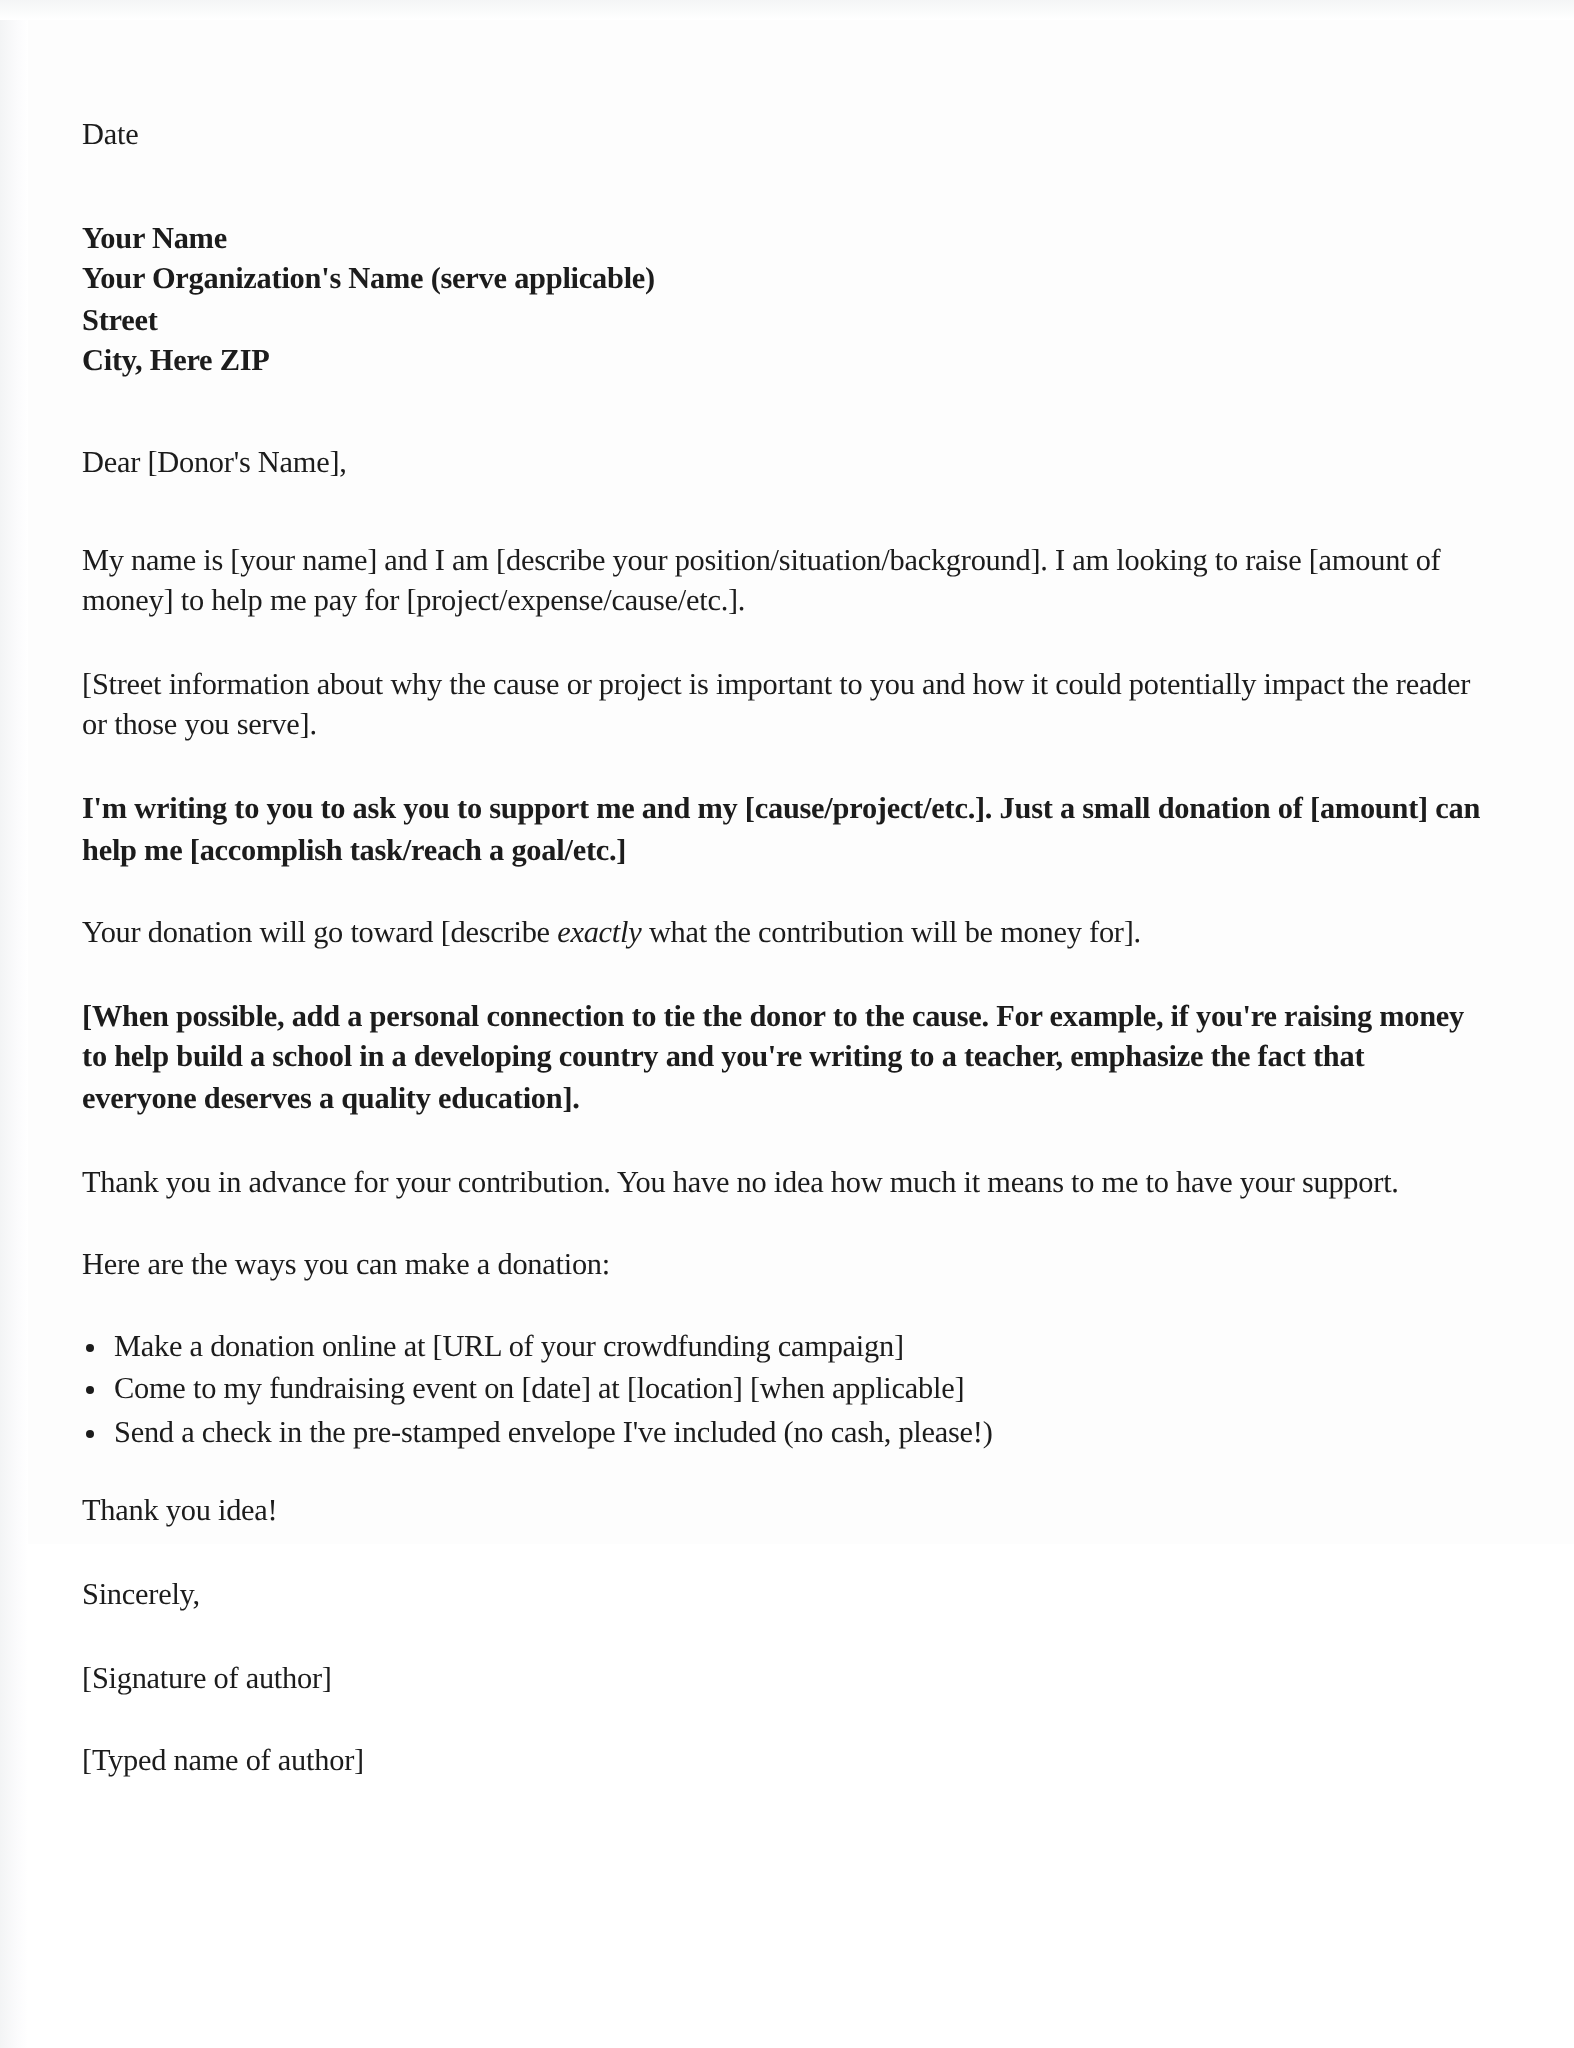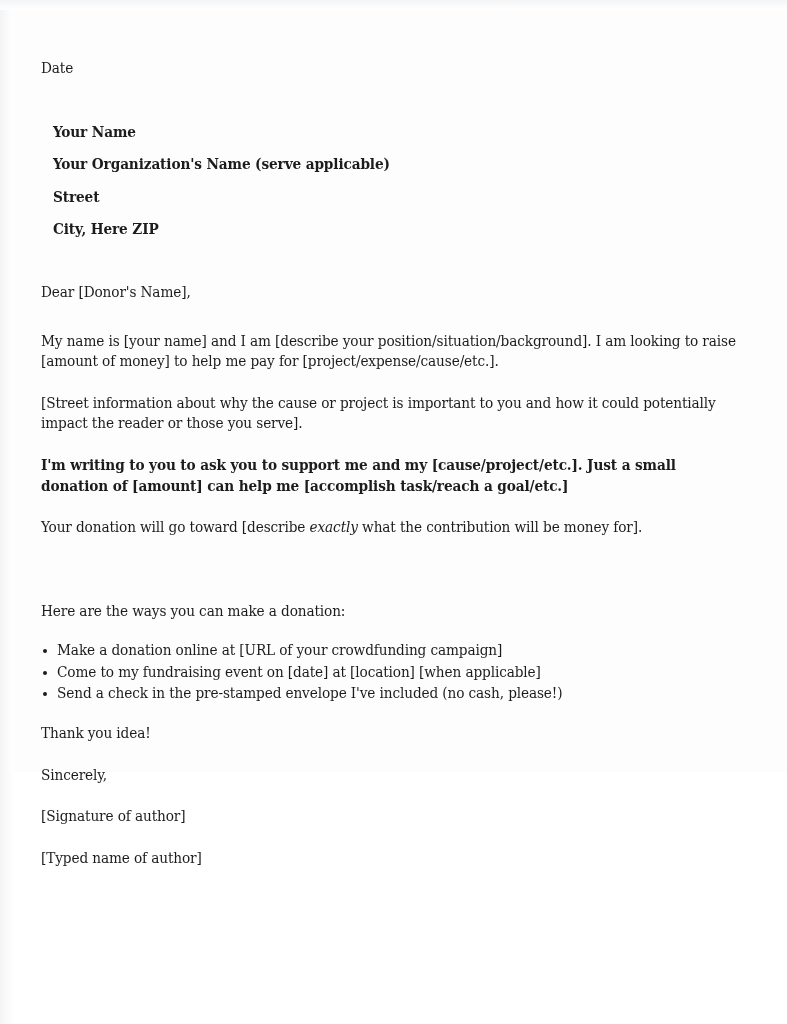--- a/index.html
+++ b/index.html
@@ -14,20 +14,21 @@
     font-family: "DejaVu Serif", "Liberation Serif", serif;
     color: #1c1c1c;
   }
 
   .page {
     position: relative;
     width: 787px;
     height: 772px;
     background: #fdfdfd;
     box-sizing: border-box;
+    font-family: Liberation Serif, serif;
   }
 
   
   .scan-edge-left {
     position: absolute;
     left: 0; top: 0;
     width: 14px; height: 1024px;
     background: linear-gradient(to right, #f3f4f5 0%, #fbfbfc 60%, #ffffff 100%);
     pointer-events: none;
   }
@@ -59,21 +60,21 @@
   }
 
   
   .gap-date       { height: 31px; }
   .gap-address    { height: 30px; }
   .gap-salutation { height: 28px; }
   .gap-para       { height: 21px; }
   .gap-list       { height: 19px; }
   .gap-sign       { height: 21px; }
 
-  .addr-line { margin: 12px; }
+  .addr-line { margin: 0; }
 
   .bold {
     font-weight: 700;
   }
   .bold .para, .para.bold {
     font-weight: 700;
   }
 
   em.exact {
     font-style: italic;
@@ -138,23 +139,25 @@
     <div class="gap-para"></div>
 
     <p class="para bold">I'm writing to you to ask you to support me and my [cause/project/etc.]. Just a small donation of [amount] can help me [accomplish task/reach a goal/etc.]</p>
 
     <div class="gap-para"></div>
 
     <p class="para"><span>Your donation will go toward [describe </span><em class="exact">exactly</em><span> what the contribution will be money for].</span></p>
 
     <div class="gap-para"></div>
 
+    <p class="para bold">[When possible, add a personal connection to tie the donor to the cause. For example, if you're raising money to help build a school in a developing country and you're writing to a teacher, emphasize the fact that everyone deserves a quality education].</p>
 
     <div class="gap-para"></div>
 
+    <p class="para">Thank you in advance for your contribution. You have no idea how much it means to me to have your support.</p>
 
     <div class="gap-para"></div>
 
     <p class="para">Here are the ways you can make a donation:</p>
 
     <div class="gap-list"></div>
 
     <ul class="ways">
       <li>
         <span class="dot"></span>

